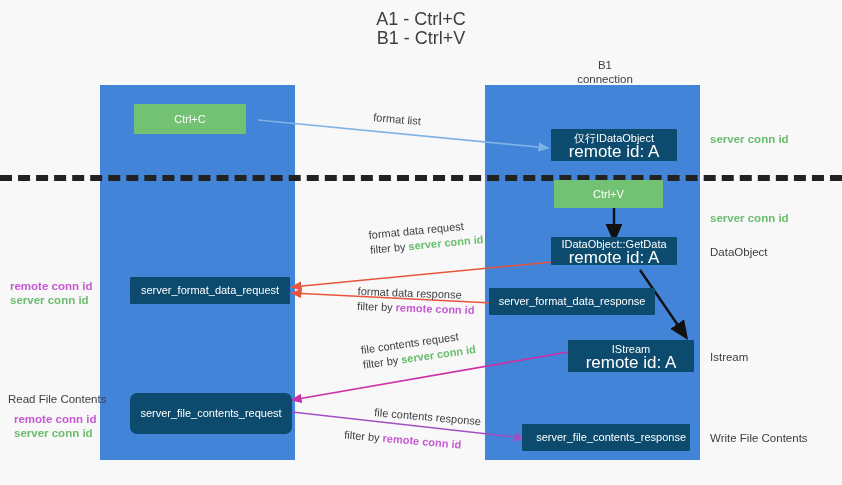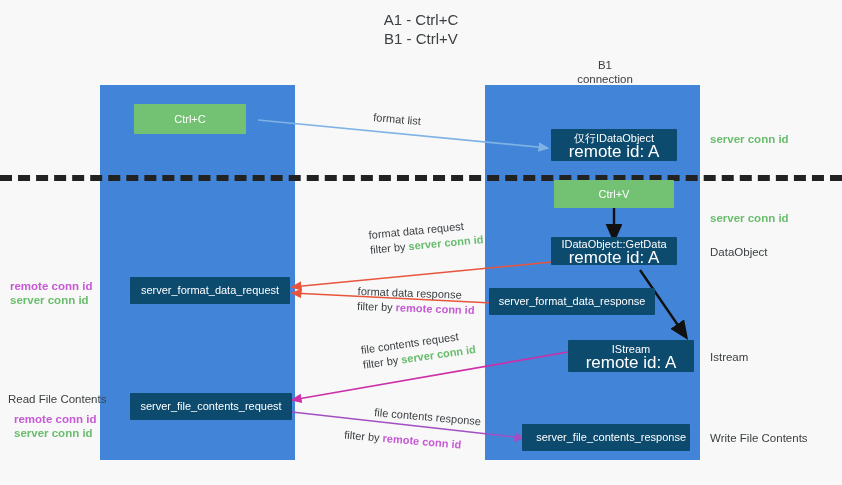--- a/index.html
+++ b/index.html
@@ -13,21 +13,21 @@
     width: 842px;
     height: 485px;
     background: #f8f8f8;
     overflow: hidden;
   }
   .title {
     position: absolute;
     left: 0; right: 0;
     top: 10px;
     text-align: center;
-    font-size: 15px;
+    font-size: 18px;
     color: #3c4043;
     line-height: 19px;
     white-space: pre-line;
   }
   .col-header {
     position: absolute;
     text-align: center;
     font-size: 11.5px;
     color: #3c4043;
     line-height: 14px;
@@ -144,21 +144,21 @@
     <div class="l1">Ctrl+C</div>
   </div>
 
   <div class="node orange" style="left:551px; top:129px; width:126px; height:32px;">
     <div class="l1">仅行IDataObject</div>
     <div class="l2">remote id: A</div>
   </div>
 
   <div class="dashline" style="top:175px;"></div>
 
-  <div class="node green" style="left:554px; top:180px; width:120px; height:28px;">
+  <div class="node green" style="left:554px; top:180px; width:109px; height:28px;">
     <div class="l1">Ctrl+V</div>
   </div>
 
   <div class="node orange" style="left:551px; top:237px; width:126px; height:28px;">
     <div class="l1">IDataObject::GetData</div>
     <div class="l2">remote id: A</div>
   </div>
 
   <div class="node orange" style="left:568px; top:340px; width:126px; height:32px;">
     <div class="l1">IStream</div>
@@ -166,21 +166,21 @@
   </div>
 
   <div class="node orange" style="left:130px; top:277px; width:160px; height:27px;">
     <div class="l1">server_format_data_request</div>
   </div>
 
   <div class="node orange" style="left:489px; top:288px; width:166px; height:27px;">
     <div class="l1">server_format_data_response</div>
   </div>
 
-  <div class="node orange" style="left:130px; top:393px; width:162px; height:27px;">
+  <div class="node orange" style="left:130px; top:393px; width:162px; height:41px;border-radius:7px;">
     <div class="l1">server_file_contents_request</div>
   </div>
 
   <div class="node orange" style="left:522px; top:424px; width:168px; height:27px;align-items:flex-end;">
     <div class="l1">server_file_contents_response</div>
   </div>
 
   <div class="arrow-label" style="left:374px; top:110px; transform: rotate(5deg);">
     <span>format list</span>
   </div>

